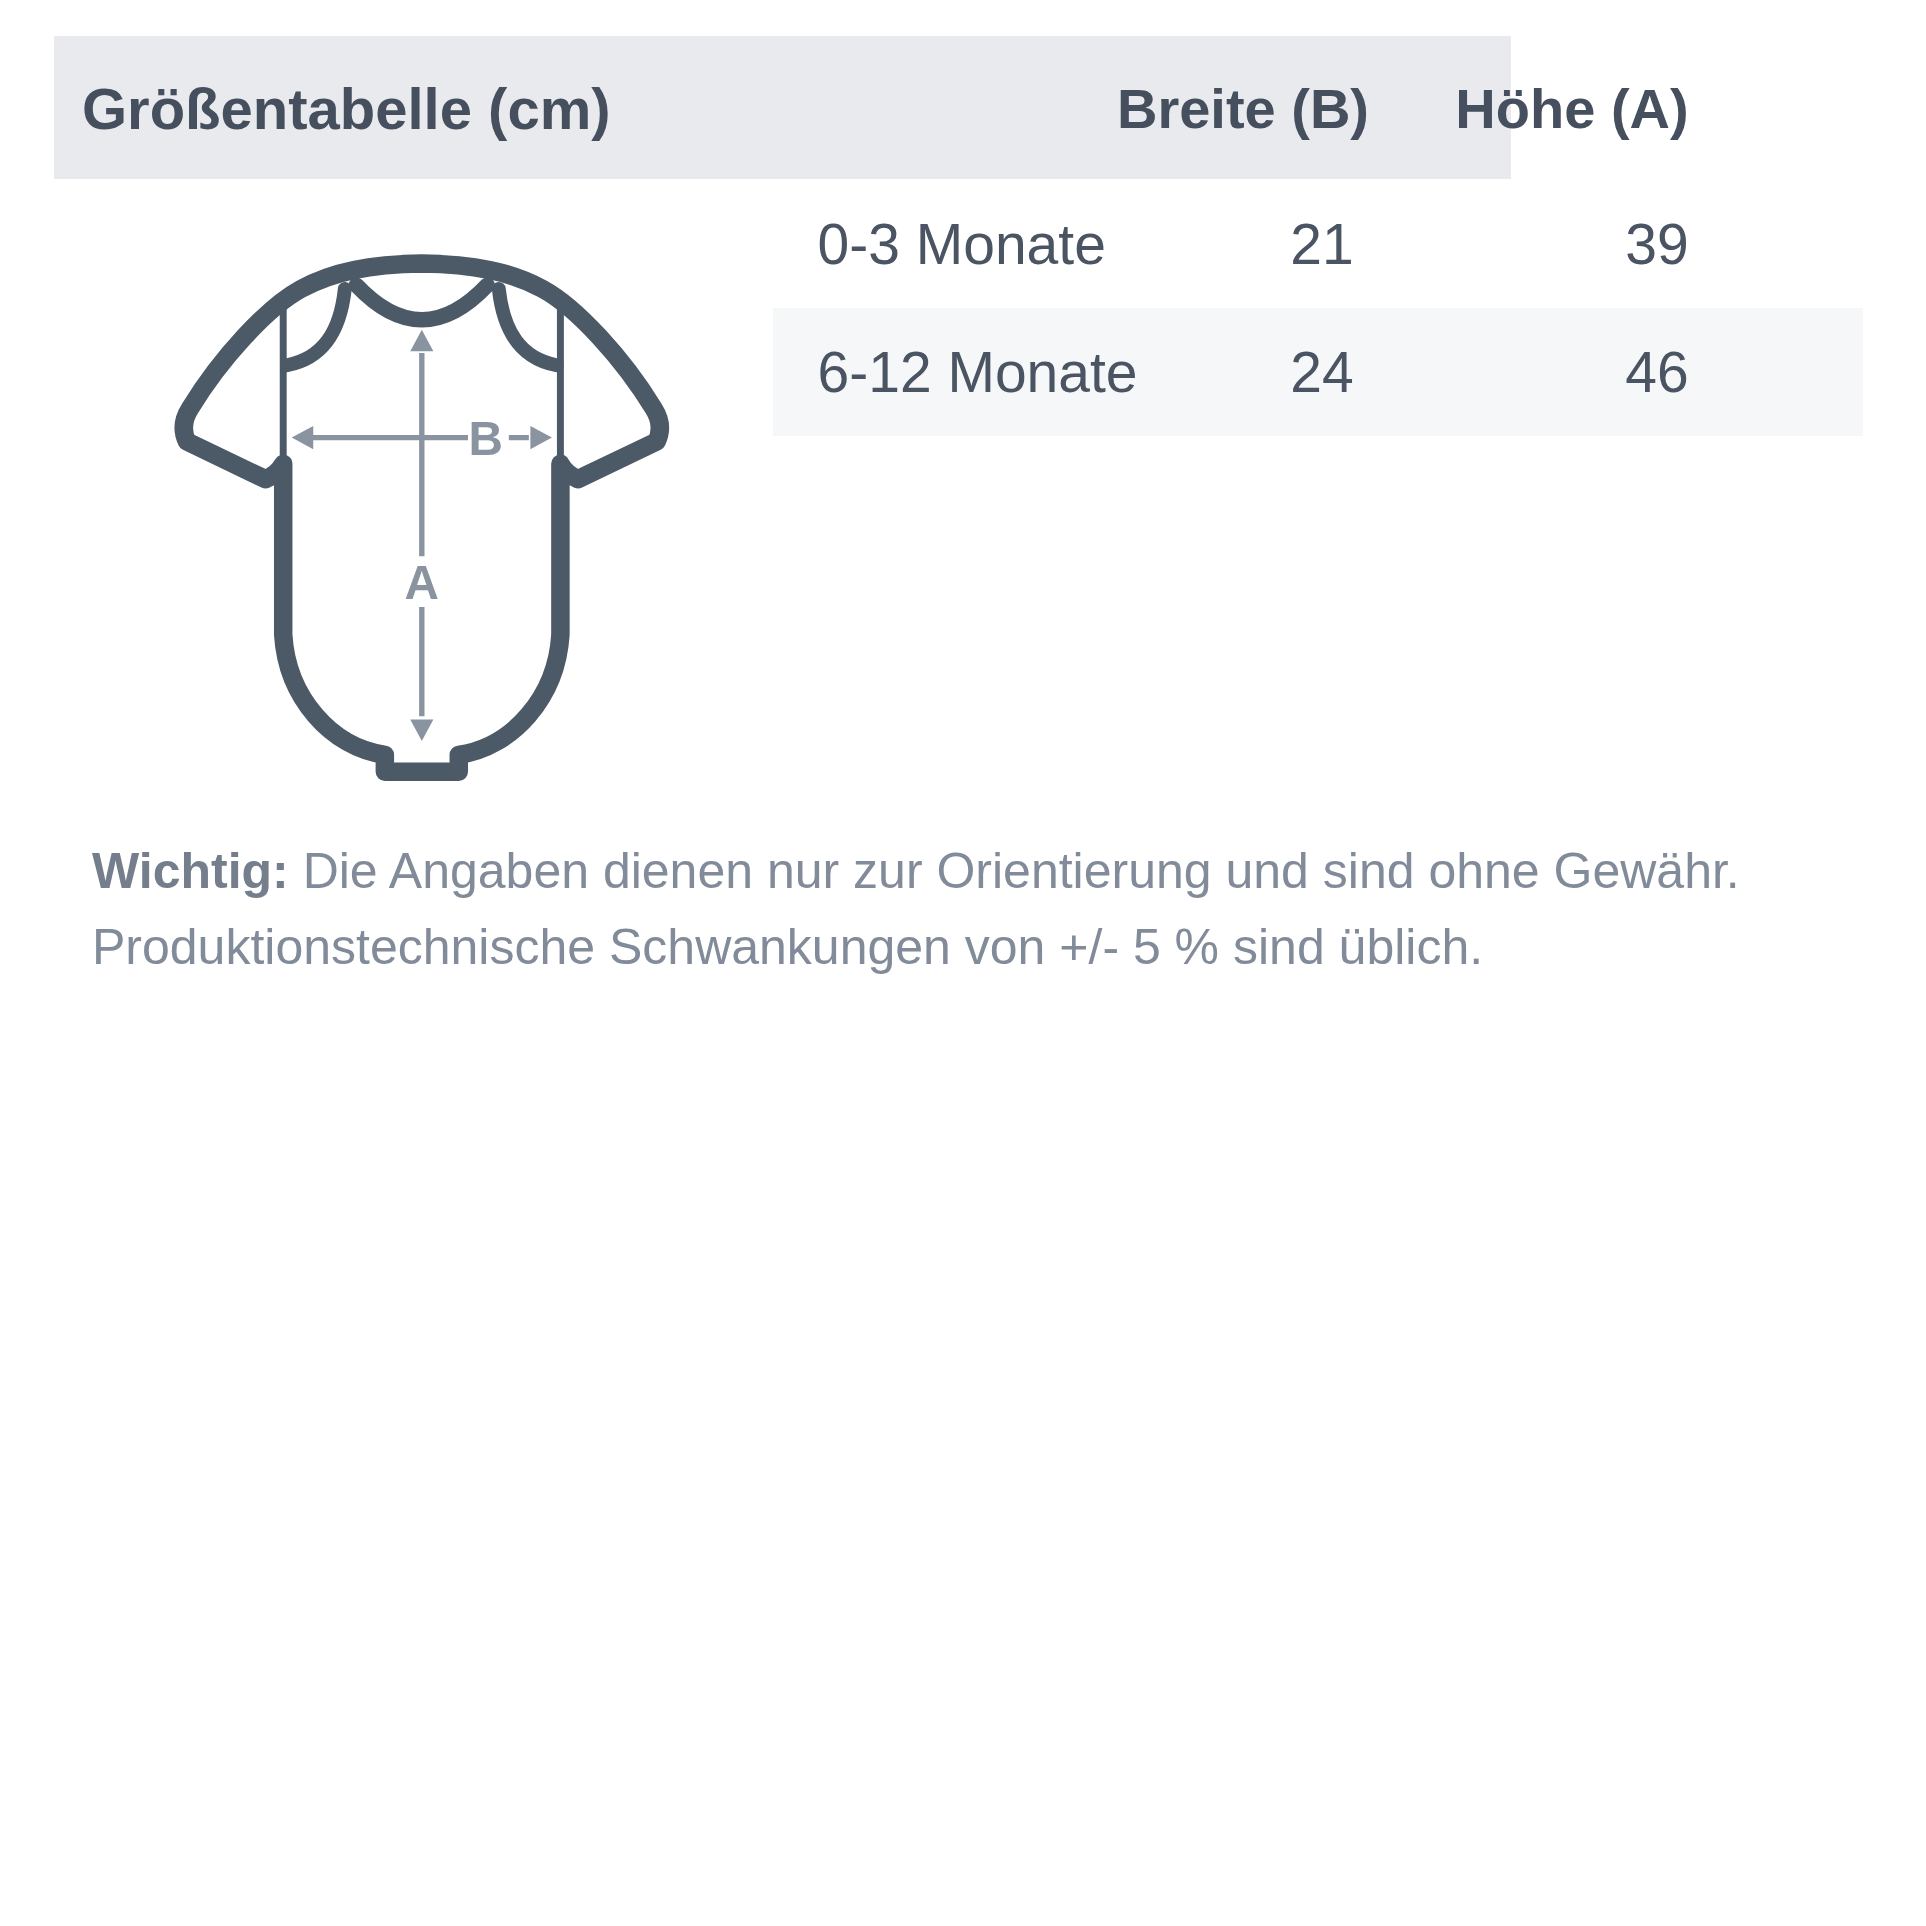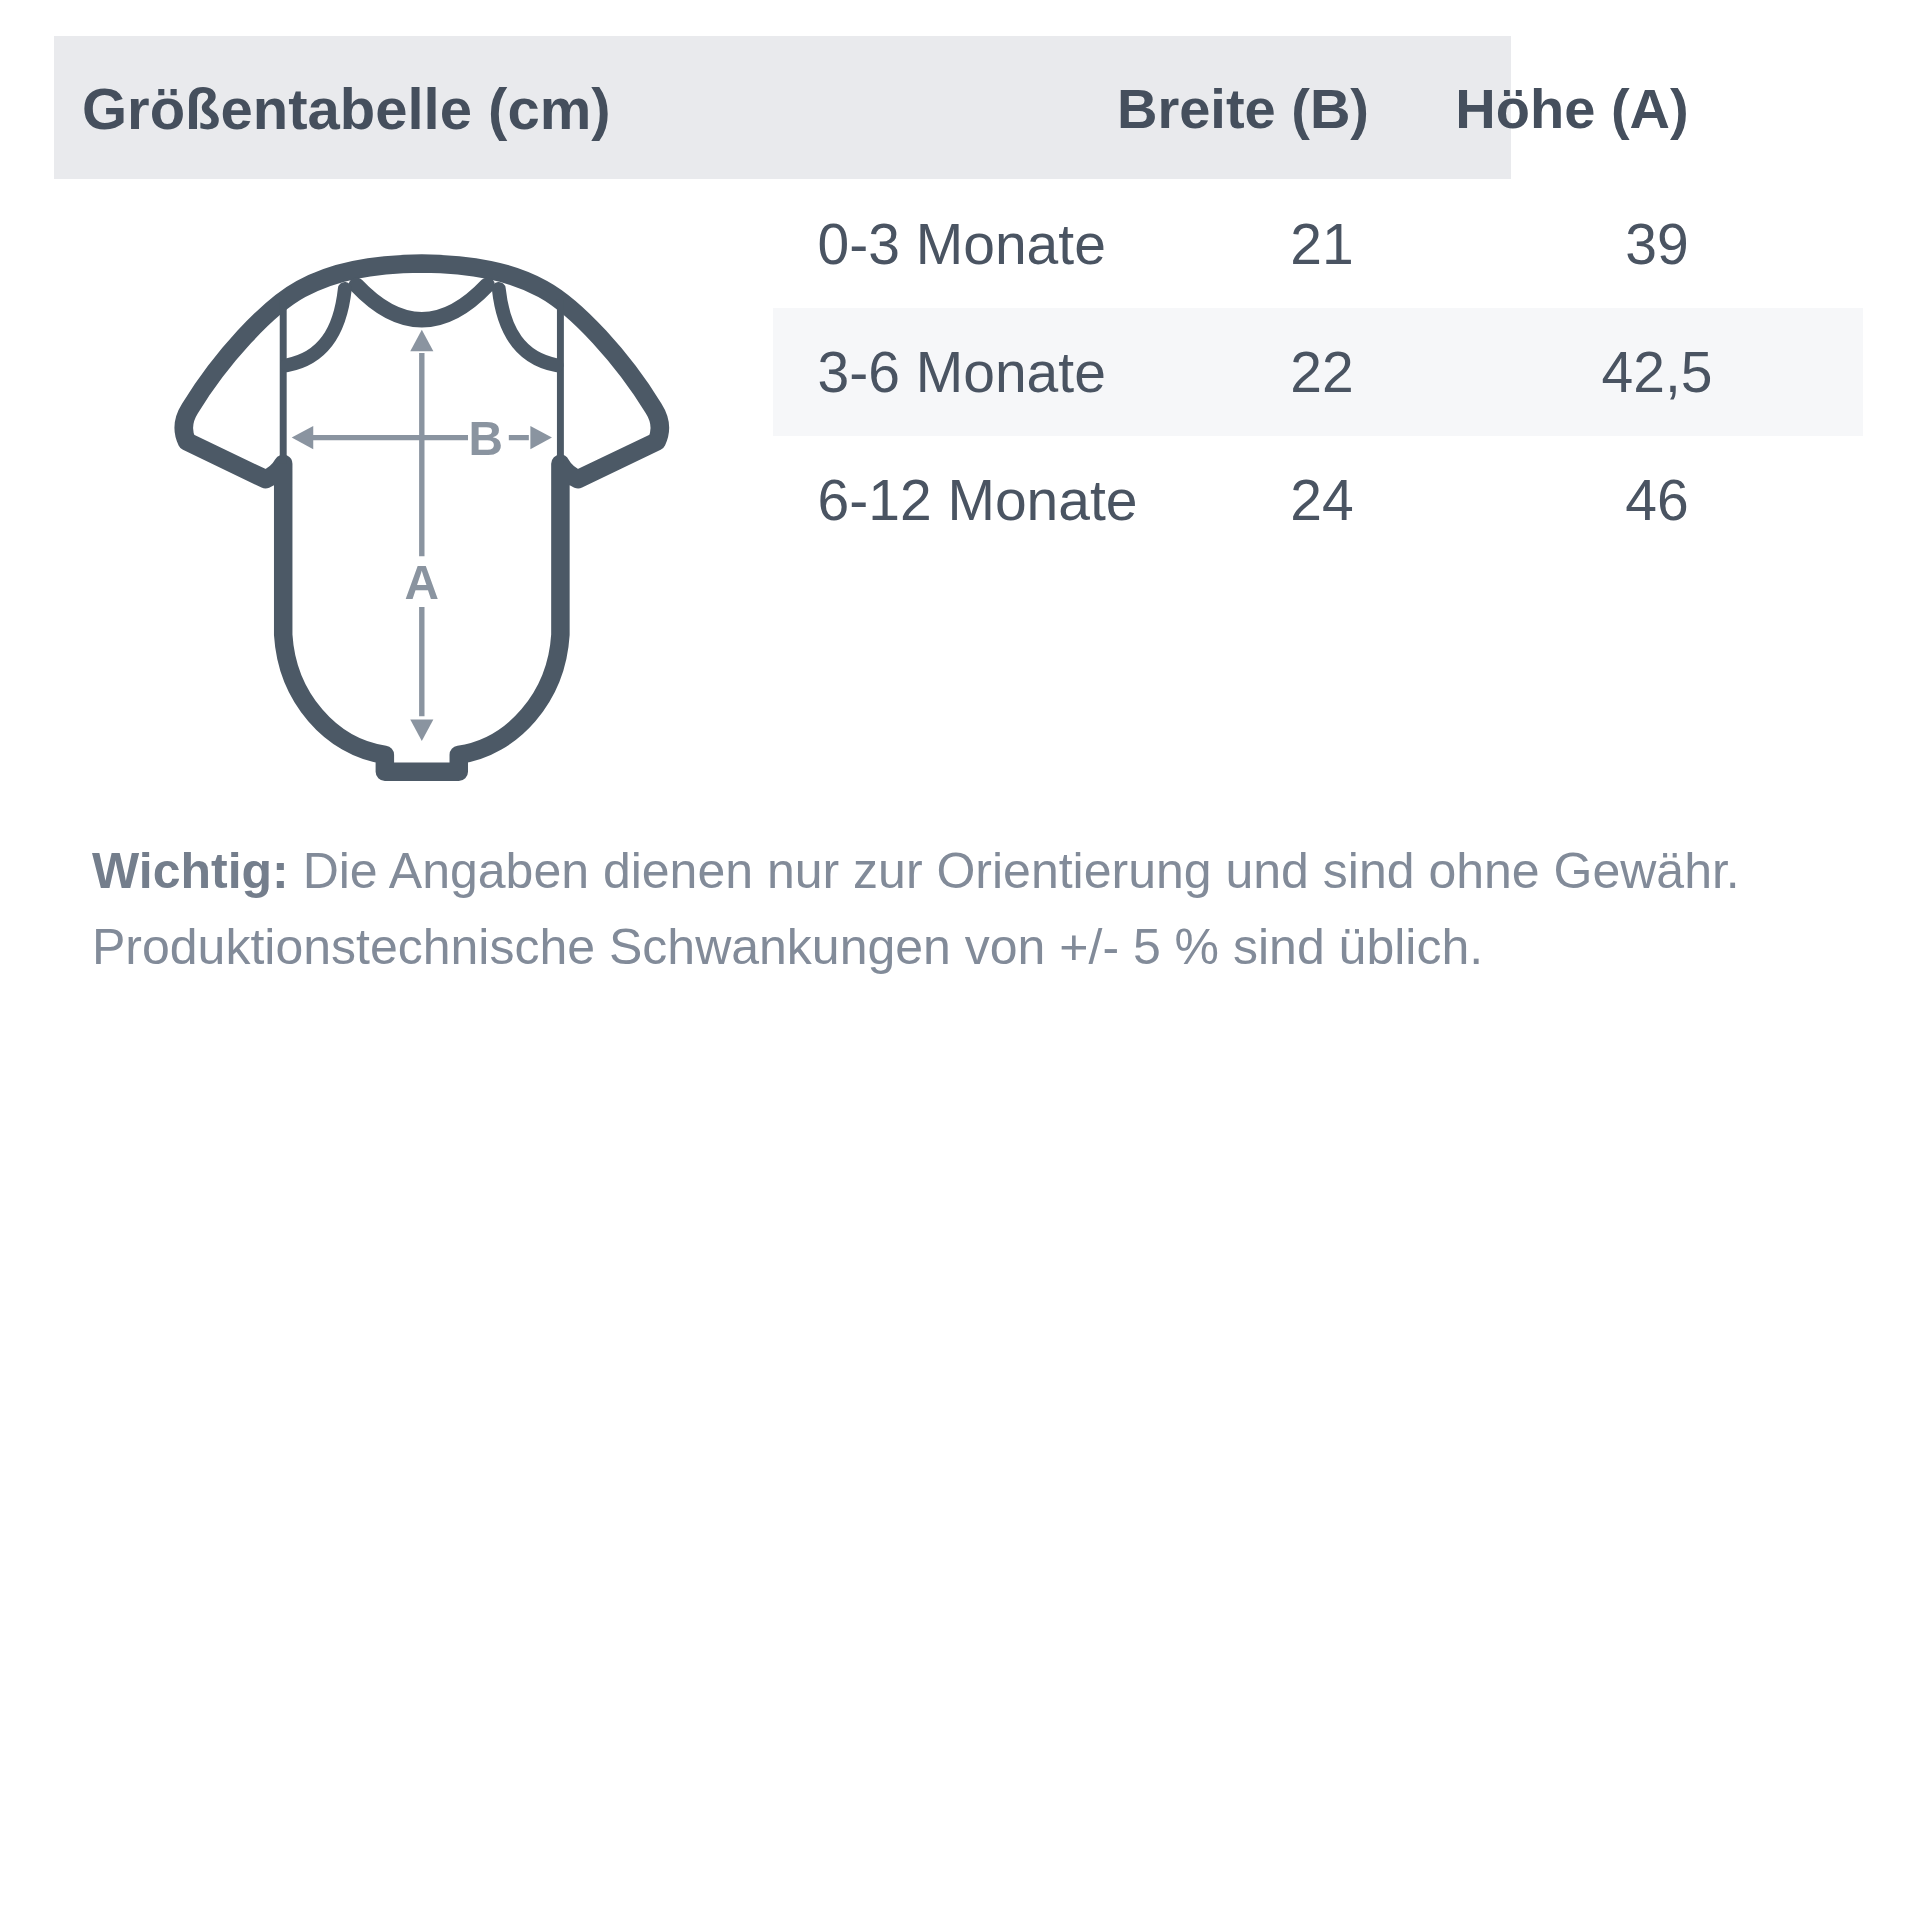--- a/index.html
+++ b/index.html
@@ -80,25 +80,20 @@
   <div class="col-header hoehe">Höhe (A)</div>
 </div>
 
 <div class="size-table">
   <div class="trow">
     <span class="cell-label">0-3 Monate</span>
     <span class="cell-val b">21</span>
     <span class="cell-val a">39</span>
   </div>
   <div class="trow">
-    <span class="cell-label">3-6 Monate</span>
-    <span class="cell-val b">22</span>
-    <span class="cell-val a">42,5</span>
-  </div>
-  <div class="trow">
     <span class="cell-label">6-12 Monate</span>
     <span class="cell-val b">24</span>
     <span class="cell-val a">46</span>
   </div>
 </div>
 
 <div class="diagram">
   <svg width="539" height="532" viewBox="0 0 700 690" xmlns="http://www.w3.org/2000/svg">
 
     <path d="M353 12

